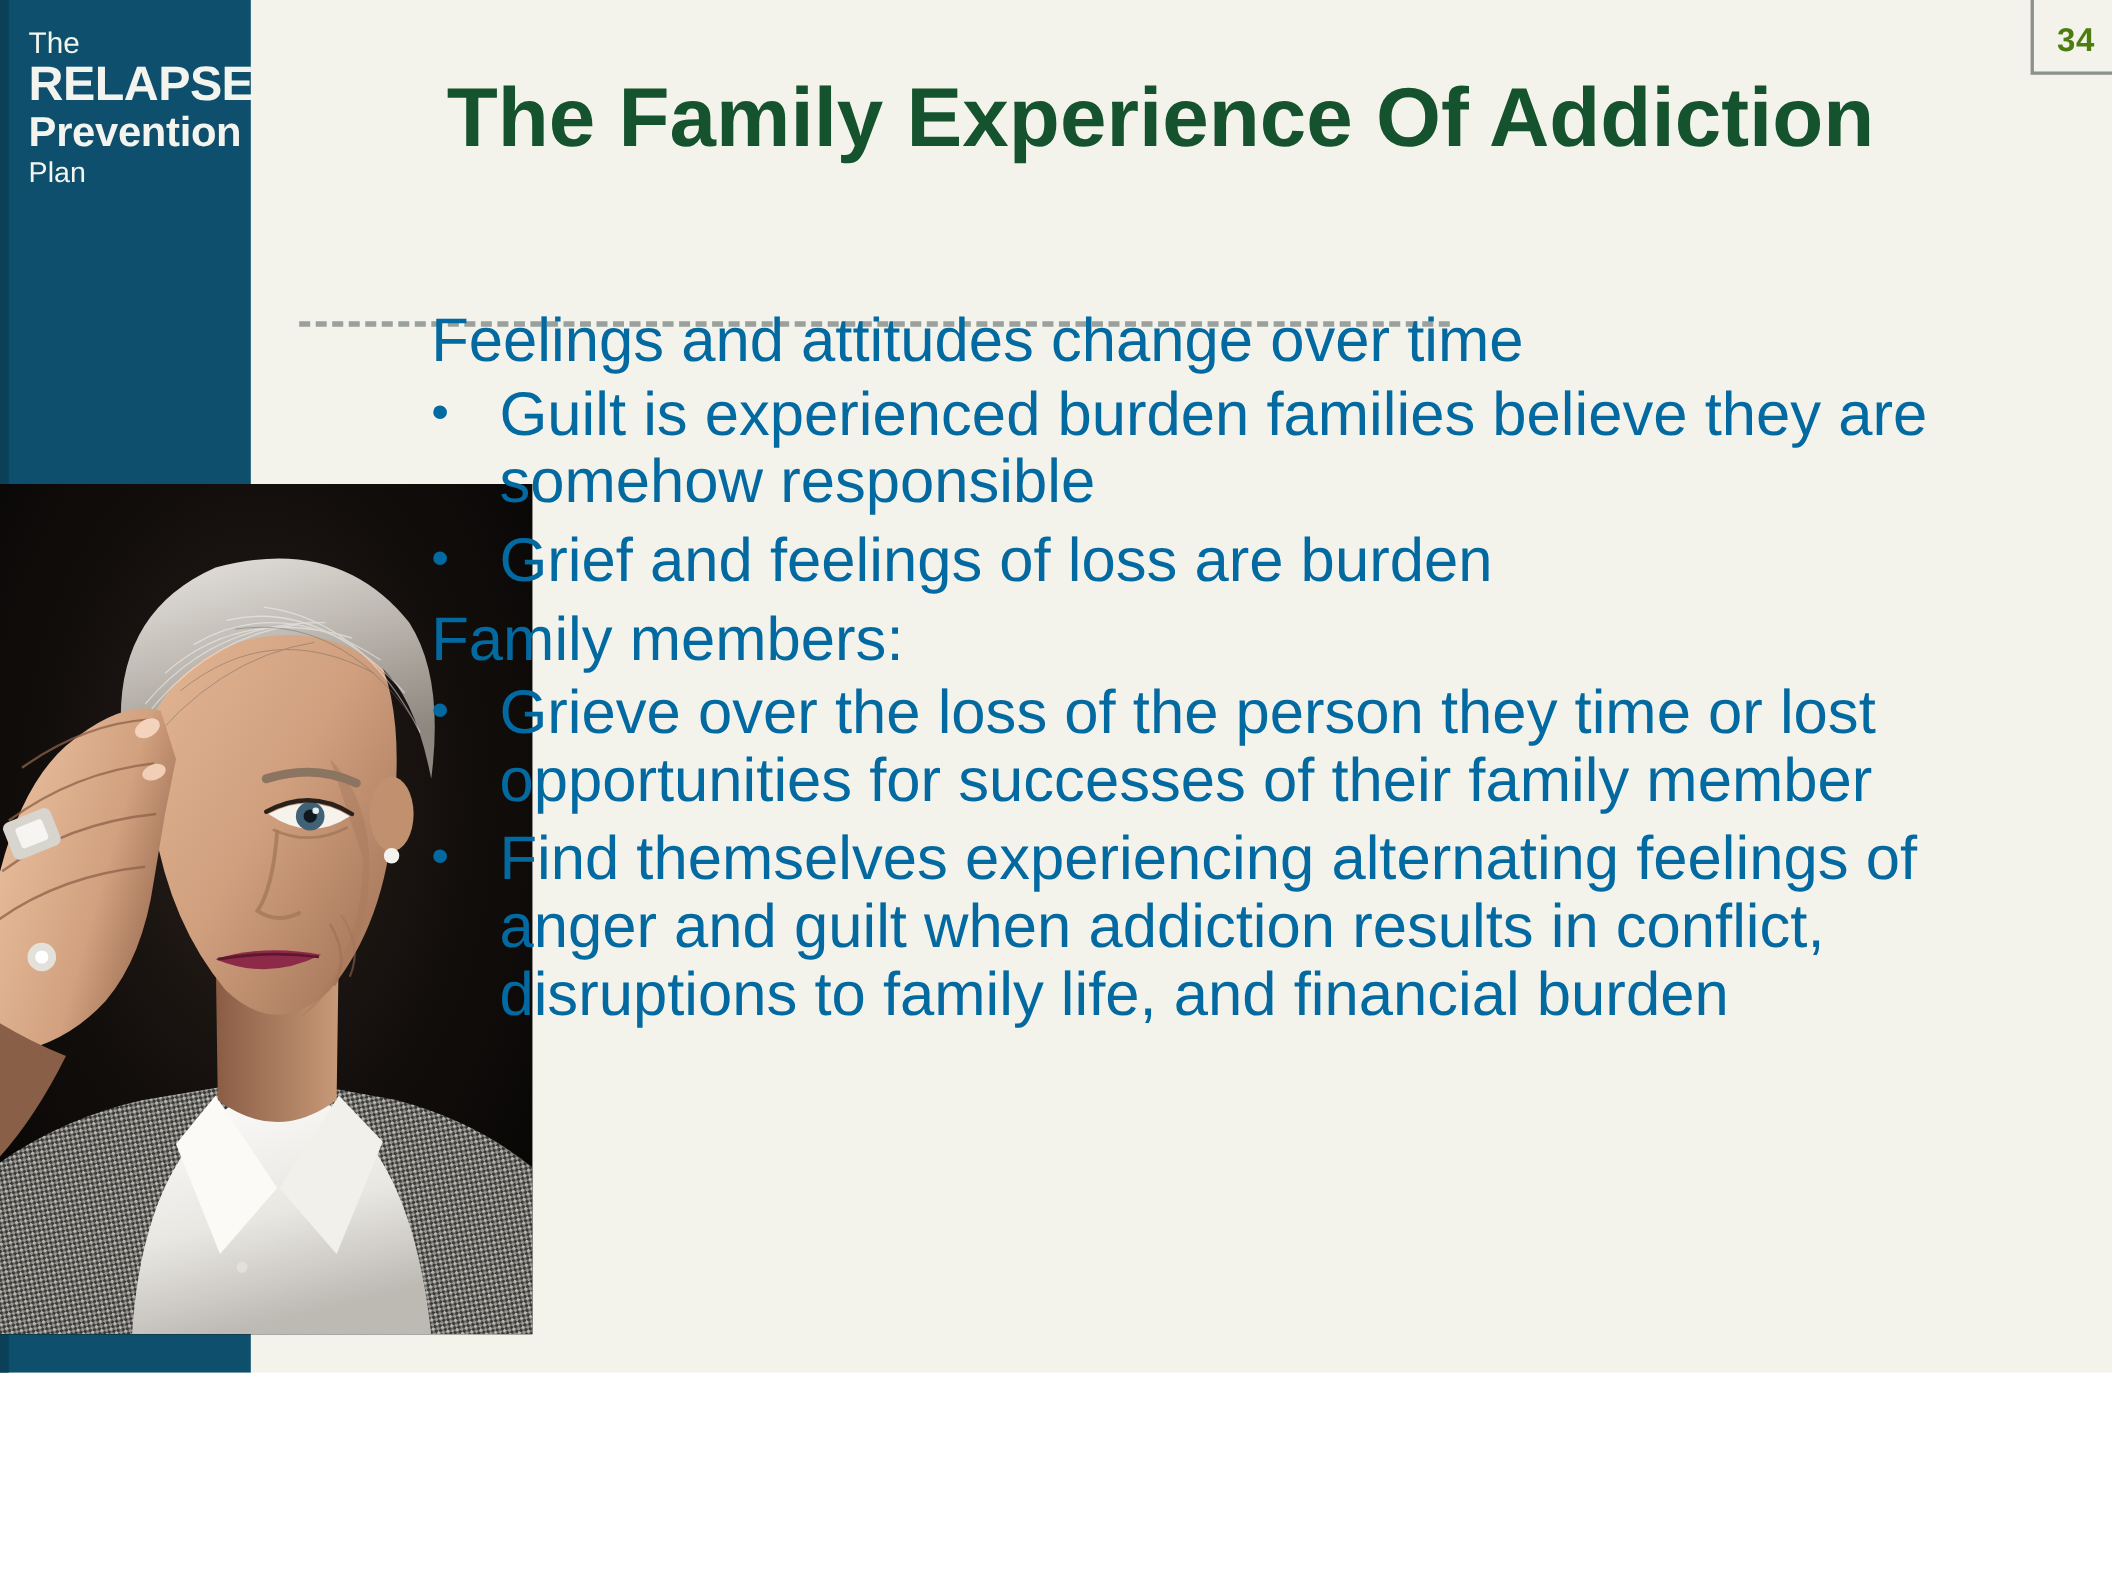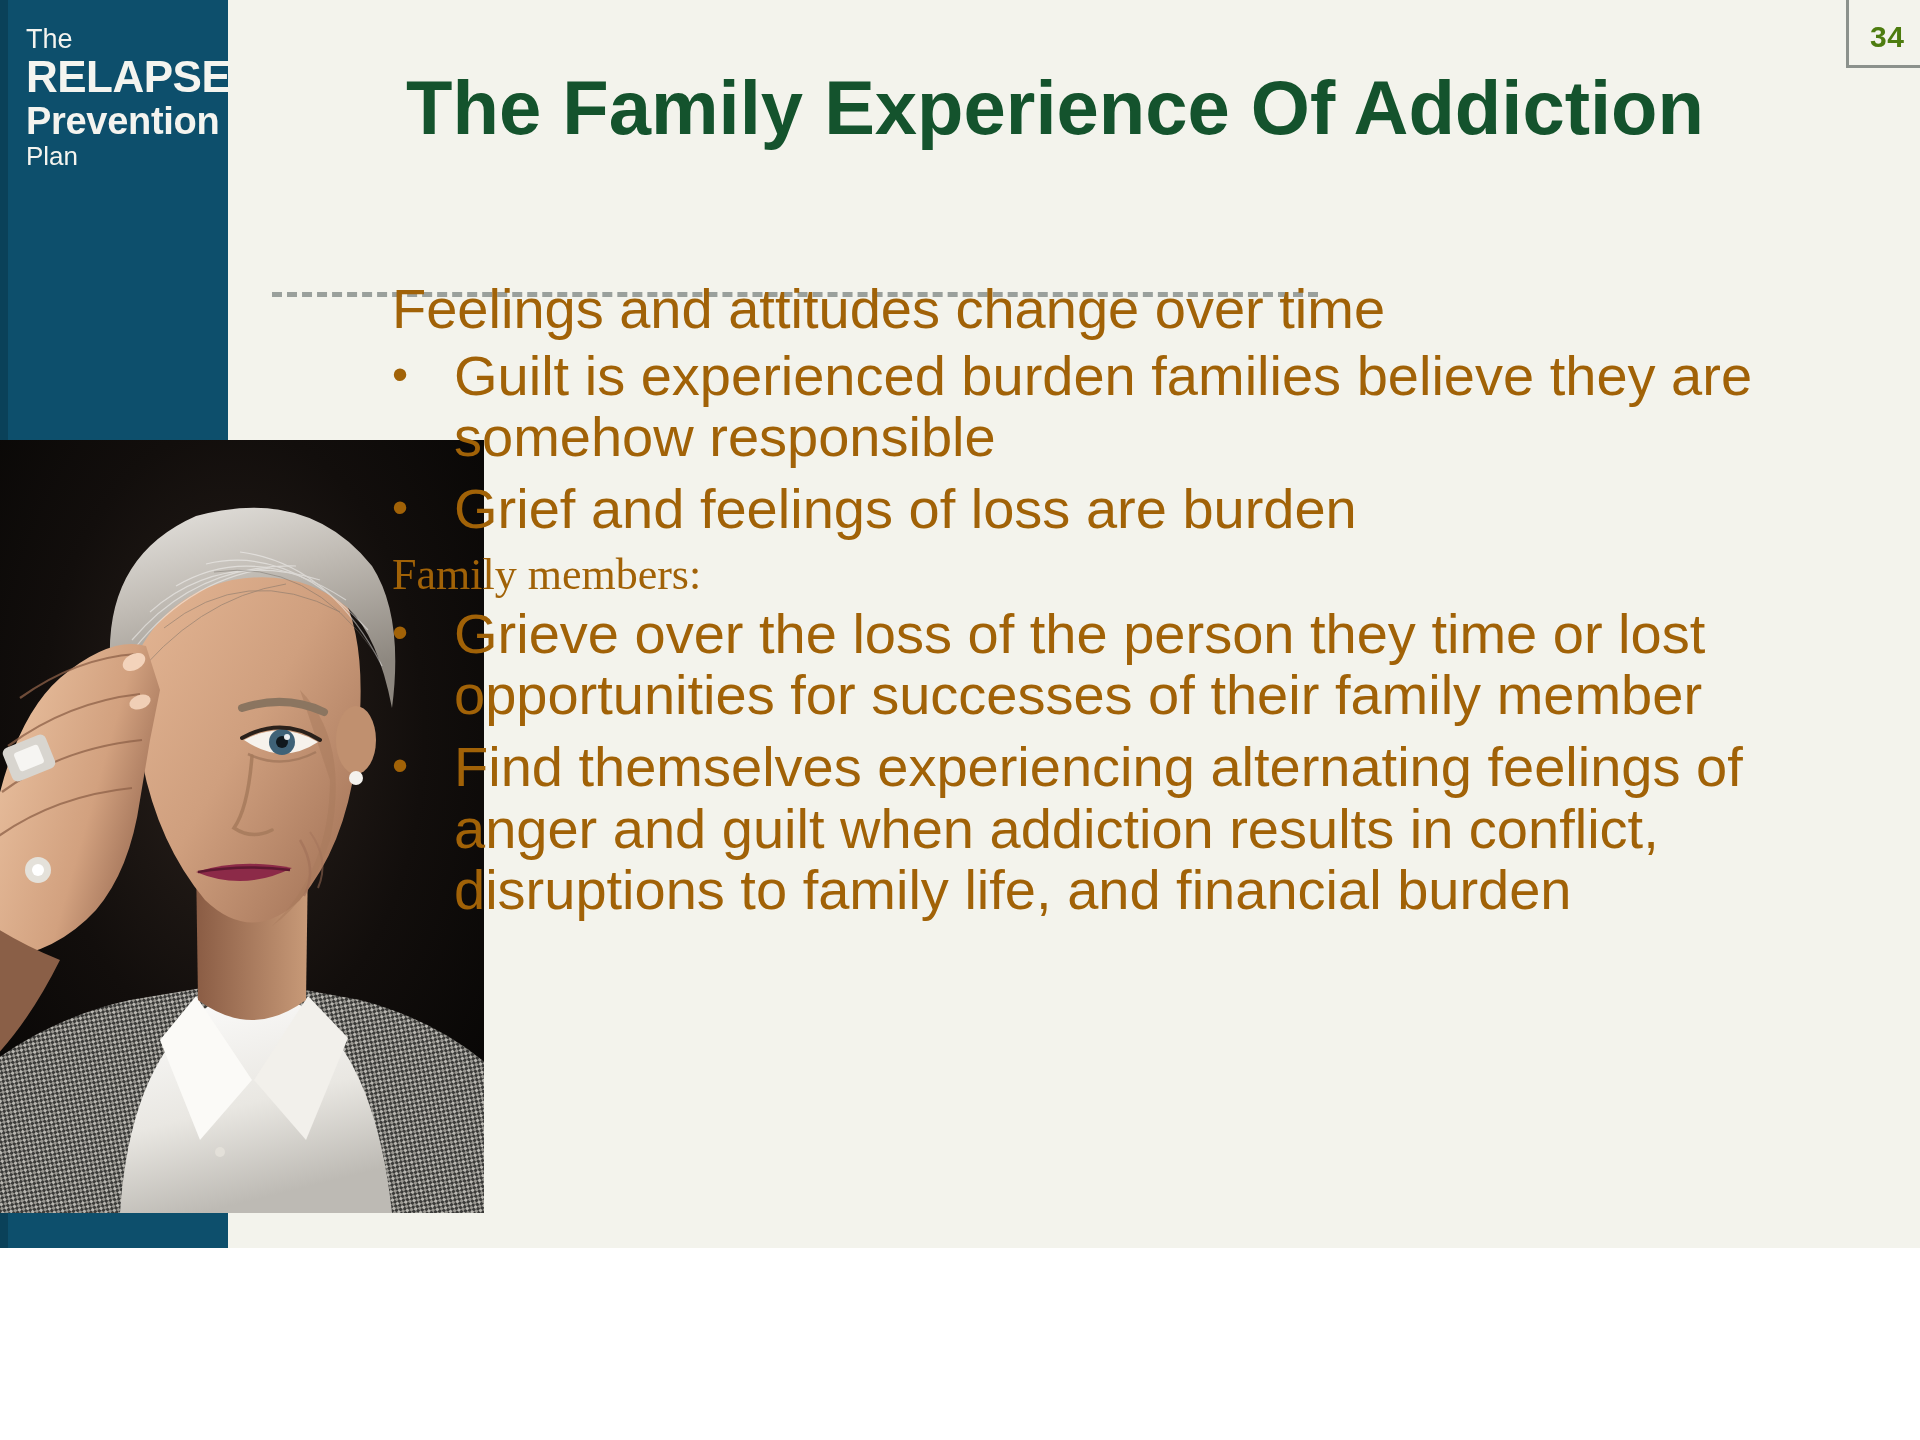--- a/index.html
+++ b/index.html
@@ -141,34 +141,33 @@
     height: 0;
     border-top: 5px dashed #9aa09c;
   }
 
   
   .body-area {
     position: absolute;
     left: 392px;
     top: 278px;
     width: 1480px;
-    color: #a16207;
+    color: #0369a1;
   }
   .lead {
     font-size: 56px;
     line-height: 1.12;
     margin: 0 0 4px 0;
     padding-left: 0px;
   }
   .section-head {
-    font-size: 44px;
+    font-size: 56px;
     line-height: 1.12;
     margin: 6px 0 4px 0;
     padding-left: 0px;
-    font-family: Liberation Serif, serif;
   }
   .bullet {
     display: flex;
     align-items: flex-start;
     font-size: 56px;
     line-height: 1.10;
     margin: 2px 0 10px 0;
   }
   .bullet .dot {
     flex: 0 0 auto;

